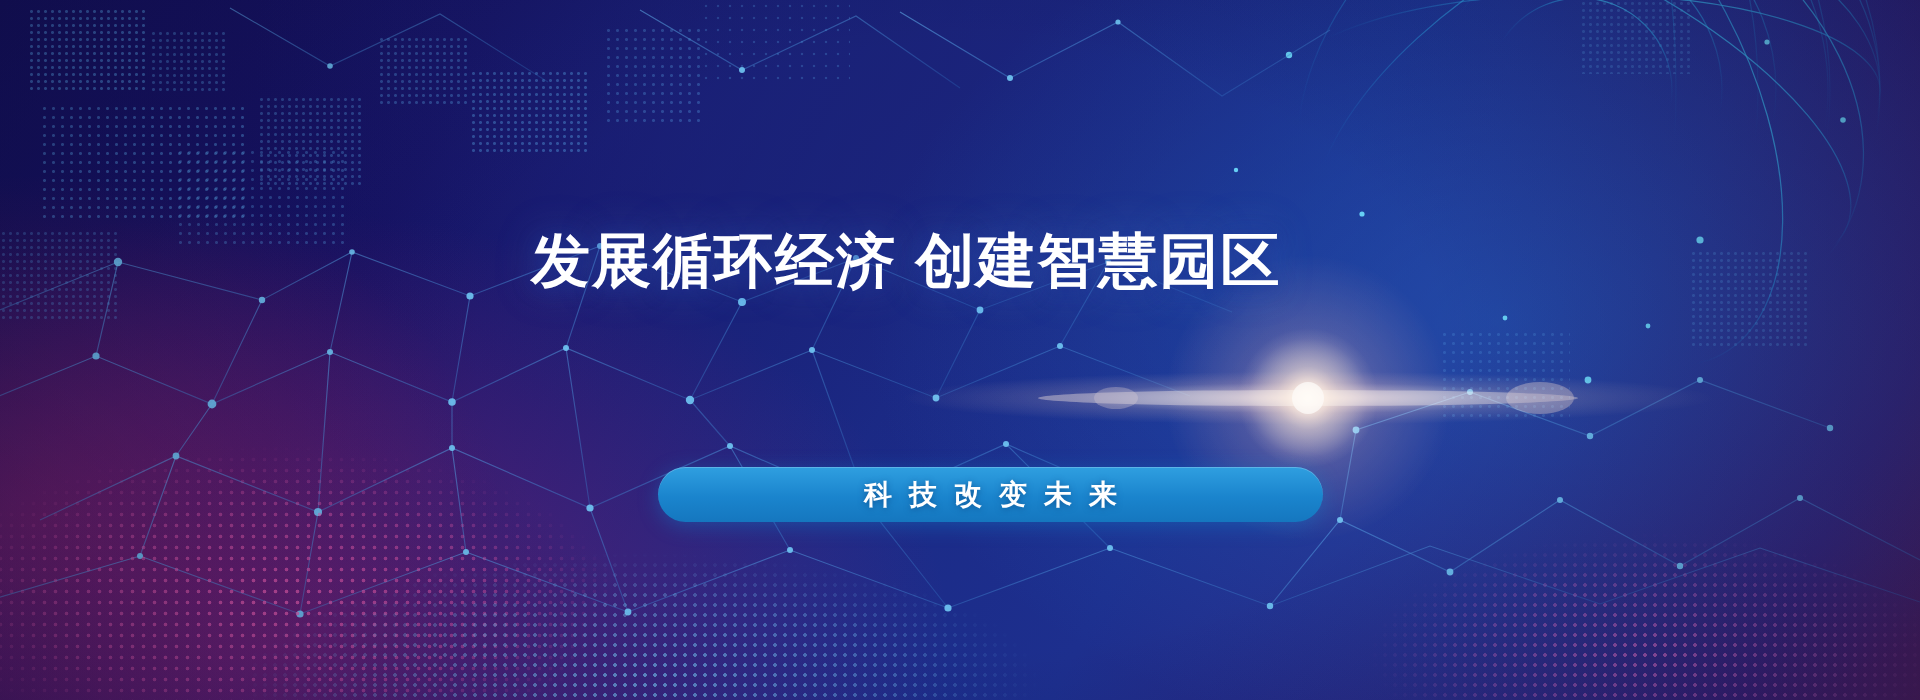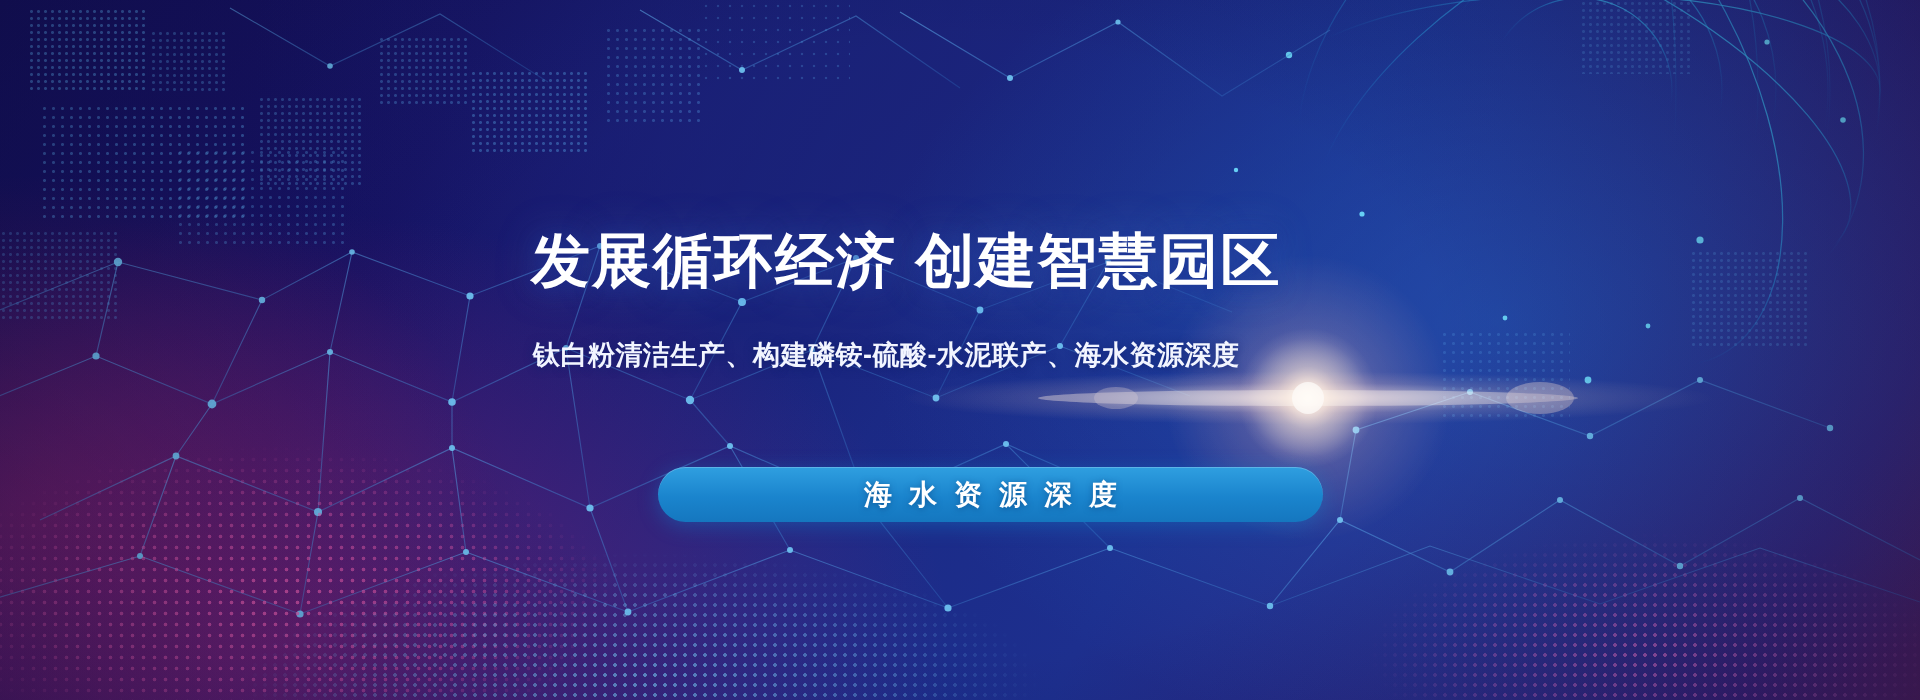--- a/index.html
+++ b/index.html
@@ -256,21 +256,20 @@
     <circle cx="1308" cy="398" r="16" fill="#fffdf2" opacity=".9"></circle>
   </svg>
 
   <div class="layer" id="vignette"></div>
 
   <div id="content">
 
     <h1 id="title">发展循环经济  创建智慧园区</h1>
 
     <div id="subtitle">
-      <span class="ln">钛白粉清洁生产、构建磷铵-硫酸-水泥联产、海水资源深度</span>
     </div>
 
     <button id="cta">
-      <span id="ctaLabel">海水资源深度</span>
+      <span id="ctaLabel">科技改变未来</span>
     </button>
 
   </div>
 </div>
 
 </body></html>

